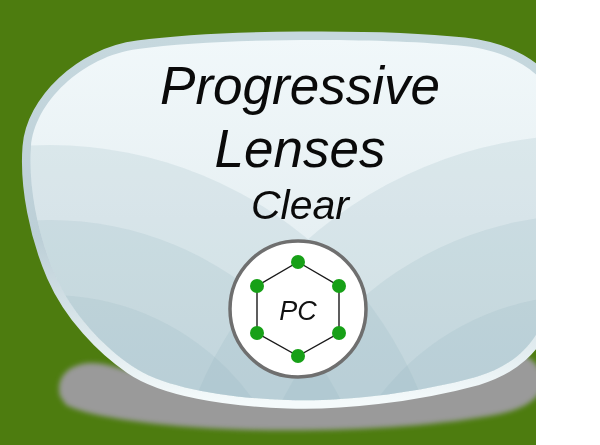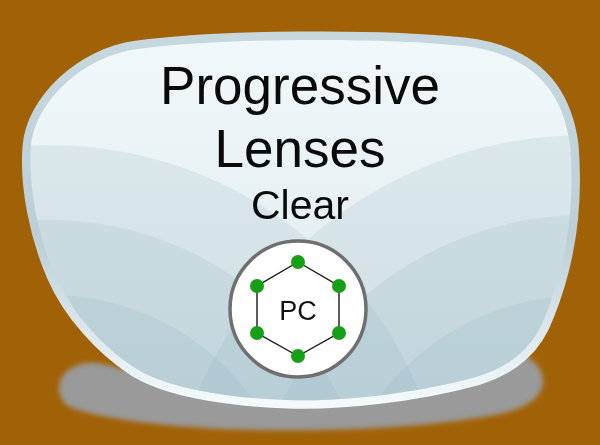--- a/index.html
+++ b/index.html
@@ -3,24 +3,25 @@
 <meta charset="utf-8">
 <style>
   html, body {
     margin: 0;
     padding: 0;
     background: #ffffff;
     font-family: "Liberation Sans", sans-serif;
   }
   .stage {
     position: relative;
-    width: 600px;
+    width: 536px;
     height: 445px;
-    background: #a16207;
+    background: #4d7c0f;
     overflow: hidden;
+    font-style: italic;
   }
   svg { display: block; }
   .title-text {
     font-family: "Liberation Sans", sans-serif;
     fill: #0a0a0a;
     font-weight: 400;
   }
   .title-main { font-size: 53px; }
   .title-sub  { font-size: 41px; }
   .badge-text { font-family: "Liberation Sans", sans-serif; font-size: 27px; fill: #111111; }

